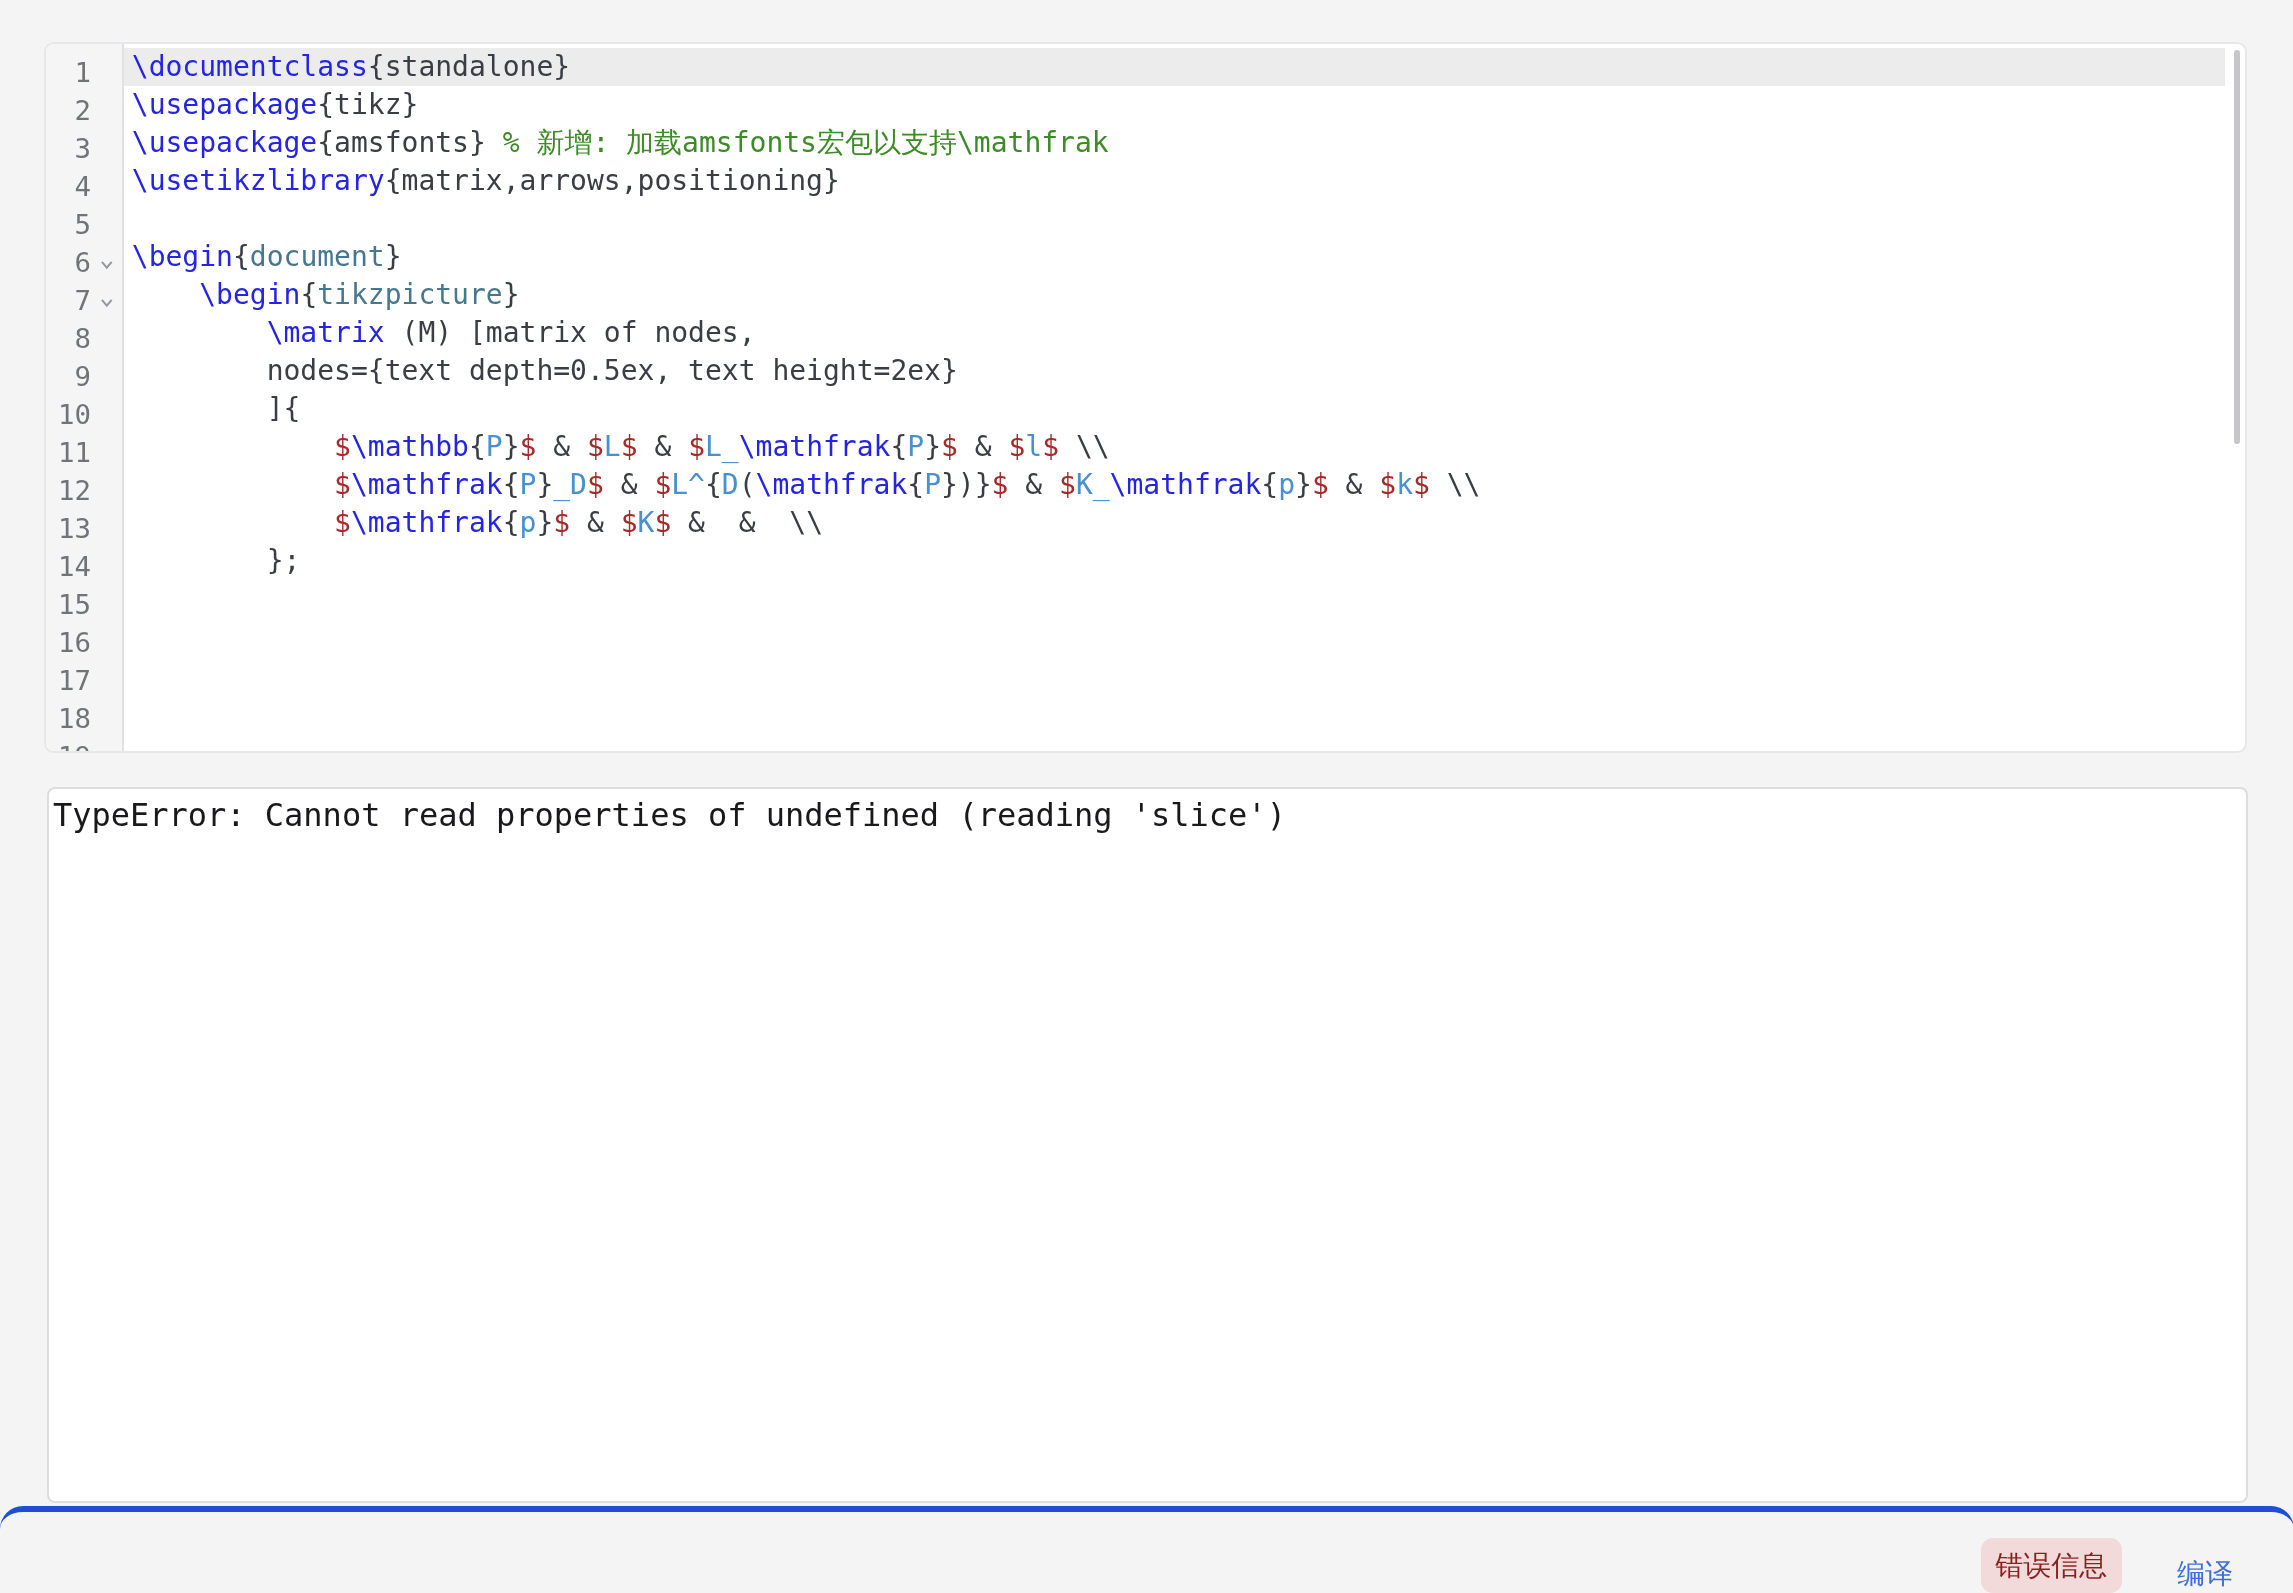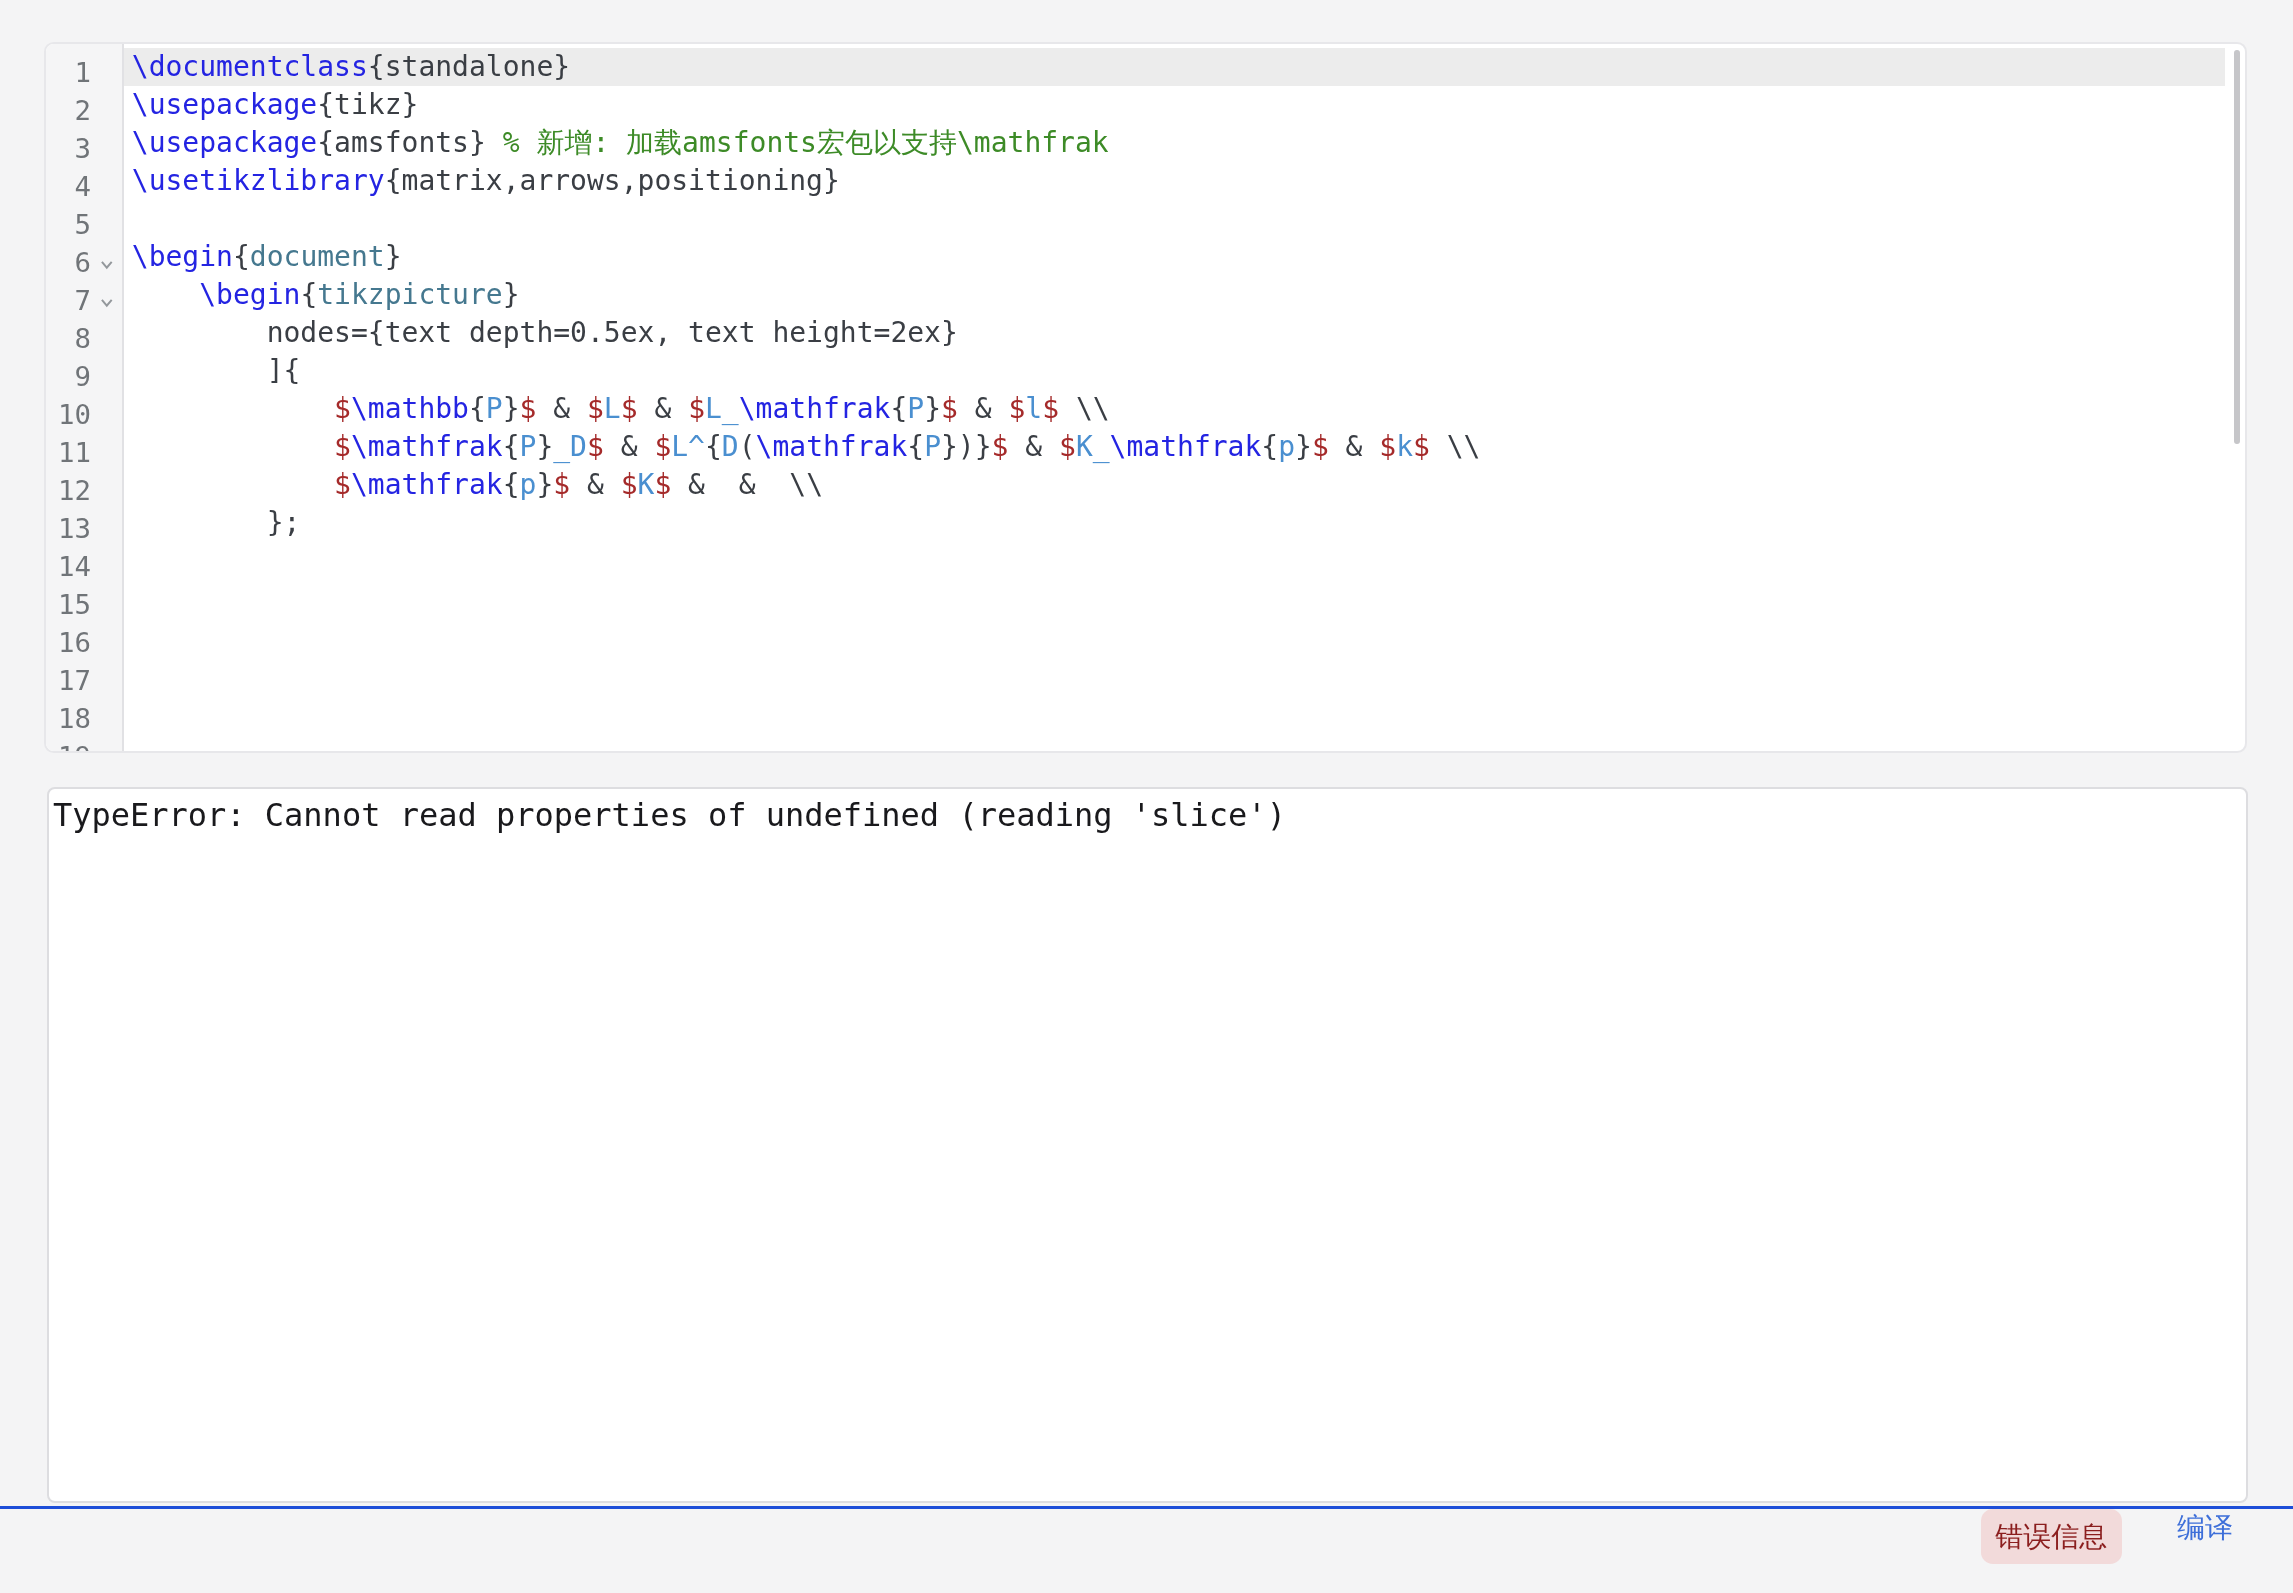--- a/index.html
+++ b/index.html
@@ -50,23 +50,23 @@
     box-sizing:border-box;overflow:hidden;
   }
   .console pre{
     margin:0;padding:7.8px 11.8px 0 3.9px;
     font-family:"DejaVu Sans Mono",monospace;font-size:32px;line-height:37px;
     color:#19191c;white-space:pre-wrap;
   }
   
   .footer{
     position:absolute;left:0;top:1506px;width:2294px;height:87px;
-    border-top:3px solid #1d4ed8;box-sizing:border-box;
-    display:flex;align-items:flex-start;justify-content:flex-end;
-    gap:55px;padding-right:61px;
+    border-top:6px solid #1d4ed8;box-sizing:border-box;
+    display:flex;align-items:flex-end;justify-content:flex-end;
+    gap:55px;padding-right:61px;border-radius:23px;
   }
   .btn-error{
     background:var(--errbg,#f2dada);color:var(--errfg,#8b1e1e);
     font-family:"DejaVu Sans",sans-serif;font-size:28px;
     height:55px;padding:0 14.7px;border:none;border-radius:11.8px;cursor:pointer;
   }
   .link-compile{
     color:var(--compile,#3e6fd9);font-size:28px;text-decoration:none;cursor:pointer;
     font-family:Liberation Sans, sans-serif;
   }
@@ -162,20 +162,21 @@
       </div>
     </div>
   <div class="codearea" id="codearea">
       <div class="code-line active"><span class="tk-cmd">\documentclass</span><span class="tk-pln">{standalone}</span></div>
       <div class="code-line"><span class="tk-cmd">\usepackage</span><span class="tk-pln">{tikz}</span></div>
       <div class="code-line"><span class="tk-cmd">\usepackage</span><span class="tk-pln">{amsfonts} </span><span class="tk-com">% 新增: 加载amsfonts宏包以支持\mathfrak</span></div>
       <div class="code-line"><span class="tk-cmd">\usetikzlibrary</span><span class="tk-pln">{matrix,arrows,positioning}</span></div>
       <div class="code-line"></div>
       <div class="code-line"><span class="tk-cmd">\begin</span><span class="tk-pln">{</span><span class="tk-env">document</span><span class="tk-pln">}</span></div>
       <div class="code-line"><span class="tk-pln">    </span><span class="tk-cmd">\begin</span><span class="tk-pln">{</span><span class="tk-env">tikzpicture</span><span class="tk-pln">}</span></div>
+      <div class="code-line"><span class="tk-pln">        </span><span class="tk-cmd">\matrix</span><span class="tk-pln"> (M) [matrix of nodes,</span></div>
       <div class="code-line"><span class="tk-pln">        nodes={text depth=0.5ex, text height=2ex}</span></div>
       <div class="code-line"><span class="tk-pln">        ]{</span></div>
       <div class="code-line"><span class="tk-pln">            </span><span class="tk-dlr">$</span><span class="tk-cmd">\mathbb</span><span class="tk-pln">{</span><span class="tk-var">P</span><span class="tk-pln">}</span><span class="tk-dlr">$</span><span class="tk-pln"> &amp; </span><span class="tk-dlr">$</span><span class="tk-var">L</span><span class="tk-dlr">$</span><span class="tk-pln"> &amp; </span><span class="tk-dlr">$</span><span class="tk-var">L_</span><span class="tk-cmd">\mathfrak</span><span class="tk-pln">{</span><span class="tk-var">P</span><span class="tk-pln">}</span><span class="tk-dlr">$</span><span class="tk-pln"> &amp; </span><span class="tk-dlr">$</span><span class="tk-var">l</span><span class="tk-dlr">$</span><span class="tk-pln"> \\</span></div>
       <div class="code-line"><span class="tk-pln">            </span><span class="tk-dlr">$</span><span class="tk-cmd">\mathfrak</span><span class="tk-pln">{</span><span class="tk-var">P</span><span class="tk-pln">}</span><span class="tk-var">_D</span><span class="tk-dlr">$</span><span class="tk-pln"> &amp; </span><span class="tk-dlr">$</span><span class="tk-var">L^</span><span class="tk-pln">{</span><span class="tk-var">D</span><span class="tk-pln">(</span><span class="tk-cmd">\mathfrak</span><span class="tk-pln">{</span><span class="tk-var">P</span><span class="tk-pln">})}</span><span class="tk-dlr">$</span><span class="tk-pln"> &amp; </span><span class="tk-dlr">$</span><span class="tk-var">K_</span><span class="tk-cmd">\mathfrak</span><span class="tk-pln">{</span><span class="tk-var">p</span><span class="tk-pln">}</span><span class="tk-dlr">$</span><span class="tk-pln"> &amp; </span><span class="tk-dlr">$</span><span class="tk-var">k</span><span class="tk-dlr">$</span><span class="tk-pln"> \\</span></div>
       <div class="code-line"><span class="tk-pln">            </span><span class="tk-dlr">$</span><span class="tk-cmd">\mathfrak</span><span class="tk-pln">{</span><span class="tk-var">p</span><span class="tk-pln">}</span><span class="tk-dlr">$</span><span class="tk-pln"> &amp; </span><span class="tk-dlr">$</span><span class="tk-var">K</span><span class="tk-dlr">$</span><span class="tk-pln"> &amp;  &amp;  \\</span></div>
       <div class="code-line"><span class="tk-pln">        };</span></div>
       <div class="code-line"></div>
       <div class="code-line"></div>
     </div>
   <div class="scroll-thumb"></div>

